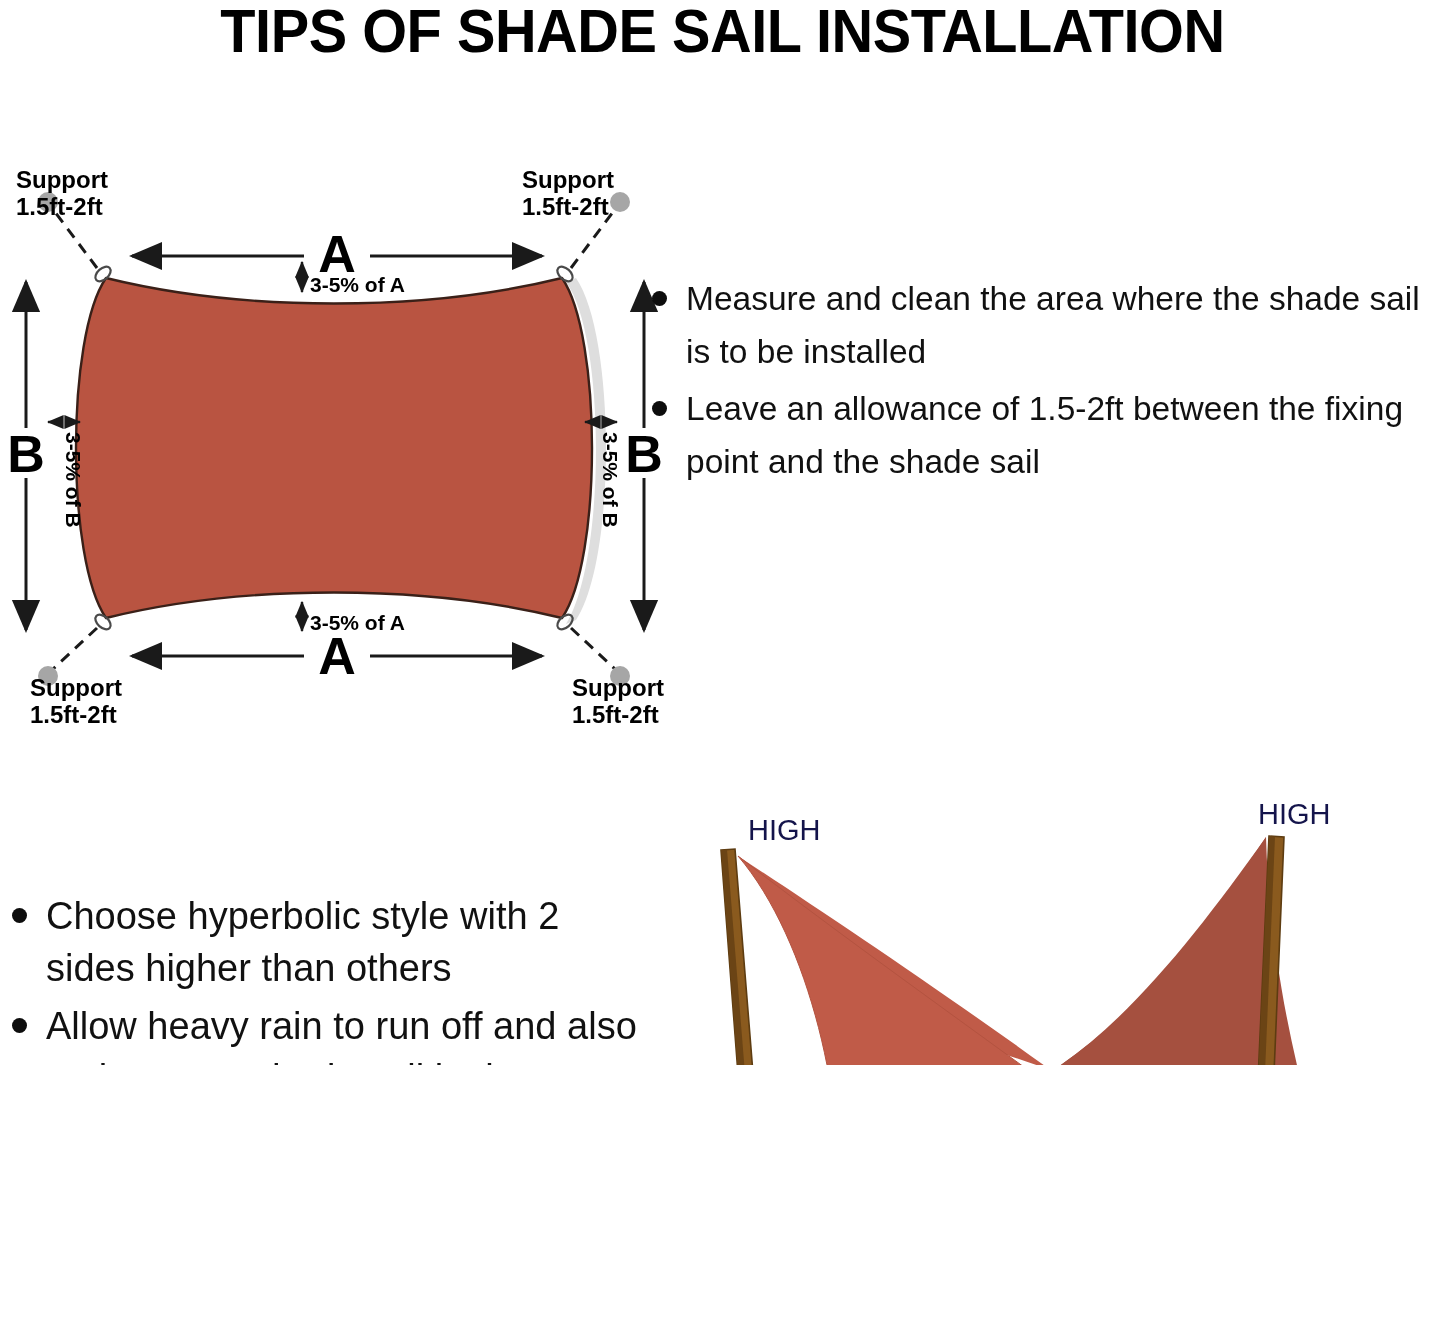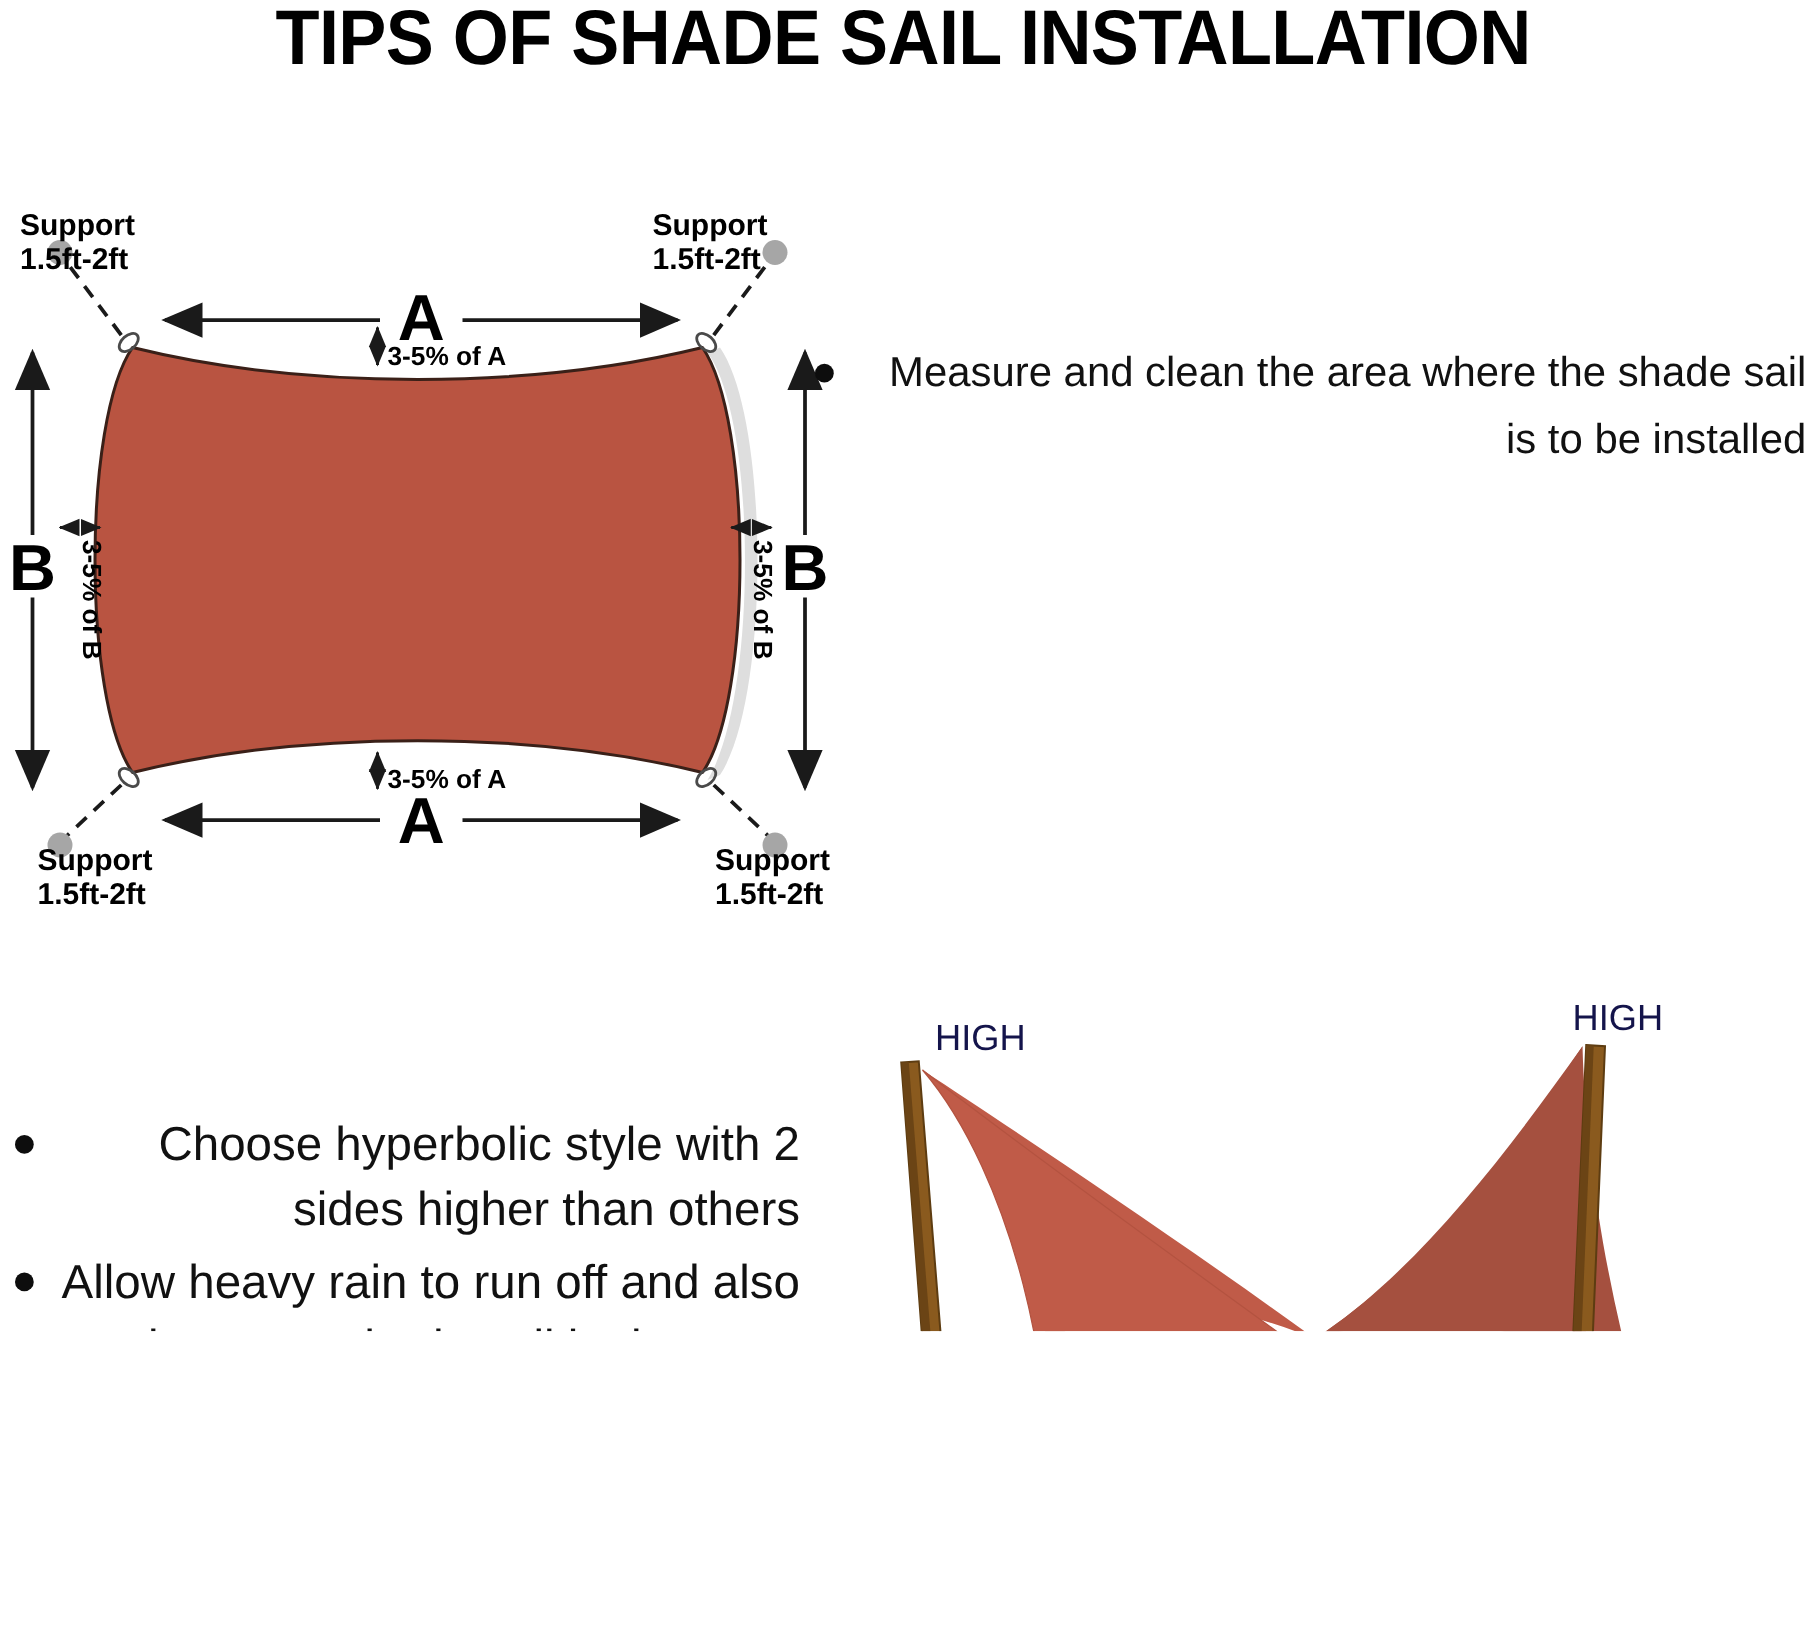--- a/index.html
+++ b/index.html
@@ -53,21 +53,20 @@
     font-weight: bold;
     fill: #000000;
   }
 
   
   .bullet-list {
     position: absolute;
     list-style: none;
     margin: 0;
     padding: 0;
-    text-align: right;
   }
   .bullet-item {
     position: relative;
     padding-left: 46px;
     margin-bottom: 6px;
     font-family: "Liberation Sans", sans-serif;
     color: #111111;
   }
   .bullet-item::before {
     content: "";
@@ -235,20 +234,21 @@
       <g stroke="#1a1a1a" stroke-width="2.4">
         <line x1="589" y1="262" x2="581" y2="262" marker-end="url(#arrTiny)"></line>
         <line x1="603" y1="262" x2="613" y2="262" marker-end="url(#arrTiny)"></line>
       </g>
       <text class="dim-text" font-size="21" transform="translate(599,272) rotate(90)">3-5% of B</text>
     </svg>
   </div>
 
   <ul class="bullet-list" id="tips-right">
     <li class="bullet-item">Measure and clean the area where the shade sail is to be installed</li>
+    <li class="bullet-item">Leave an allowance of 1.5-2ft between the fixing point and the shade sail</li>
   </ul>
 
   <ul class="bullet-list" id="tips-left">
     <li class="bullet-item">Choose hyperbolic style with 2 sides higher than others</li>
     <li class="bullet-item">Allow heavy rain to run off and also makes your shade sail looks more attractive</li>
   </ul>
 
   <div id="hyper-scene">
     <svg width="765" height="529" viewBox="0 0 765 529" xmlns="http://www.w3.org/2000/svg">
       <defs>

